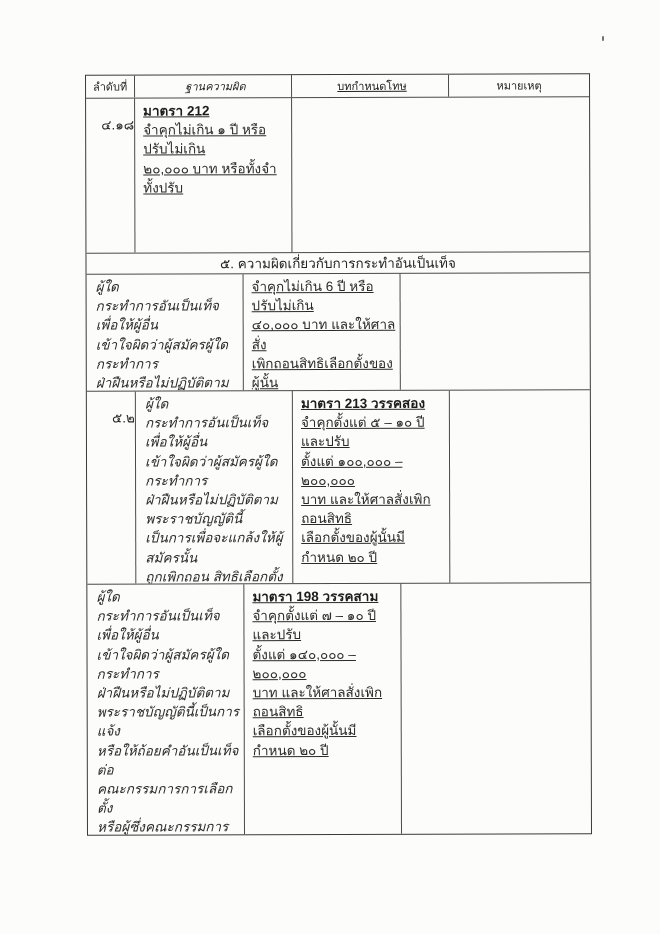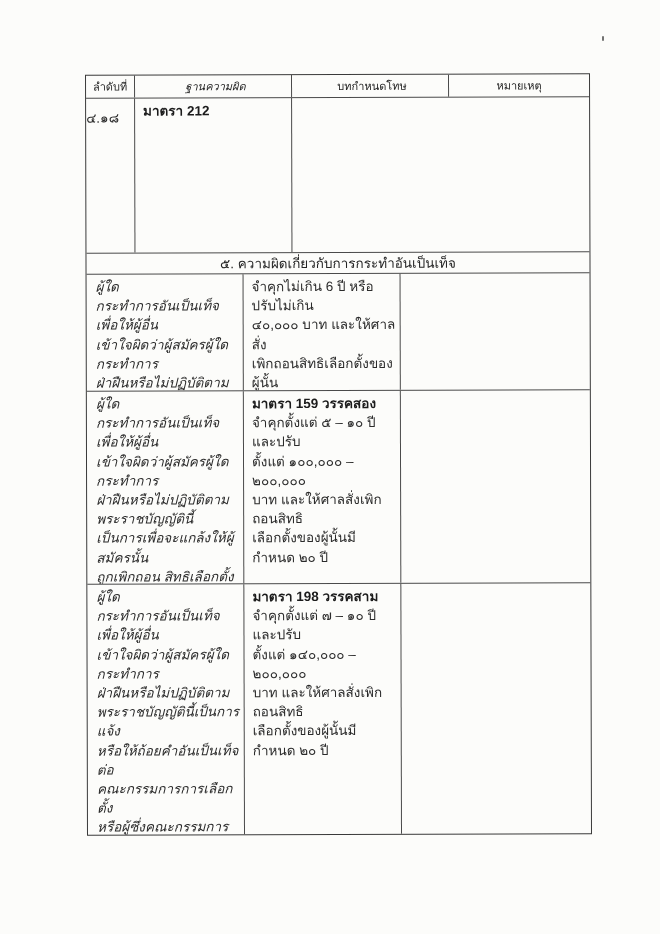--- a/index.html
+++ b/index.html
@@ -44,23 +44,23 @@
     border-bottom: 1px solid #4a4a4a;
     box-sizing: border-box;
   }
   .trow:last-child { border-bottom: none; }
   .cell {
     box-sizing: border-box;
     border-right: 1px solid #4a4a4a;
     overflow: hidden;
   }
   .cell:last-child { border-right: none; }
-  .c1 { width: 49px;  text-align: left; padding-top: 10px; }
+  .c1 { width: 49px;  text-align: right; padding-top: 17px; }
   .c2 { width: 157px; padding: 3px 4px 0 9px; font-style: italic; }
-  .c3 { width: 157px; padding: 3px 4px 0 8px; }
+  .c3 { width: 157px; padding: 3px 4px 0 8px; text-decoration: underline; }
   .c4 { flex: 1; }
   .hrow { height: 23px; }
   .hrow .cell {
     text-align: center;
     padding-top: 2px;
     font-size: 11px;
     color: #222;
   }
   .r-418 { height: 155px; }
   .srow  { height: 21px; }
@@ -94,20 +94,22 @@
       <div class="cell c1">ลำดับที่</div>
       <div class="cell c2">ฐานความผิด</div>
       <div class="cell c3">บทกำหนดโทษ</div>
       <div class="cell c4">หมายเหตุ</div>
     </div>
 
     <div class="trow r-418">
       <div class="cell c1">๔.๑๘</div>
       <div class="cell c3">
         <div class="ref-line">มาตรา 212</div>
+        <div class="body-text">จำคุกไม่เกิน ๑ ปี หรือปรับไม่เกิน
+๒๐,๐๐๐ บาท หรือทั้งจำทั้งปรับ</div>
       </div>
       <div class="cell c4"></div>
     </div>
 
     <div class="trow srow">
       <div class="cell section-cell">๕. ความผิดเกี่ยวกับการกระทำอันเป็นเท็จ</div>
     </div>
 
     <div class="trow r-51">
       <div class="cell c2">
@@ -121,34 +123,35 @@
       <div class="cell c3">
         <div class="body-text">จำคุกไม่เกิน 6 ปี หรือปรับไม่เกิน
 ๔๐,๐๐๐ บาท และให้ศาลสั่ง
 เพิกถอนสิทธิเลือกตั้งของผู้นั้น
 มีกำหนด ๕ ปี</div>
       </div>
       <div class="cell c4"></div>
     </div>
 
     <div class="trow r-52">
+      <div class="cell c1">๕.๒</div>
       <div class="cell c2">
         <div class="body-text">ผู้ใด
 กระทำการอันเป็นเท็จเพื่อให้ผู้อื่น
 เข้าใจผิดว่าผู้สมัครผู้ใดกระทำการ
 ฝ่าฝืนหรือไม่ปฏิบัติตาม
 พระราชบัญญัตินี้
 เป็นการเพื่อจะแกล้งให้ผู้สมัครนั้น
 ถูกเพิกถอน สิทธิเลือกตั้งหรือสิทธิ
 สมัครรับเลือกตั้ง หรือเพื่อไม่ให้มี
 การประกาศผลการเลือกตั้ง</div>
 
       </div>
       <div class="cell c3">
-        <div class="ref-line">มาตรา 159 วรรคสอง</div>
+        <div class="ref-line">มาตรา 213 วรรคสอง</div>
         <div class="body-text">จำคุกตั้งแต่ ๕ – ๑๐ ปี และปรับ
 ตั้งแต่ ๑๐๐,๐๐๐ – ๒๐๐,๐๐๐
 บาท และให้ศาลสั่งเพิกถอนสิทธิ
 เลือกตั้งของผู้นั้นมีกำหนด ๒๐ ปี</div>
       </div>
       <div class="cell c4"></div>
     </div>
 
     <div class="trow r-53">
       <div class="cell c2">

